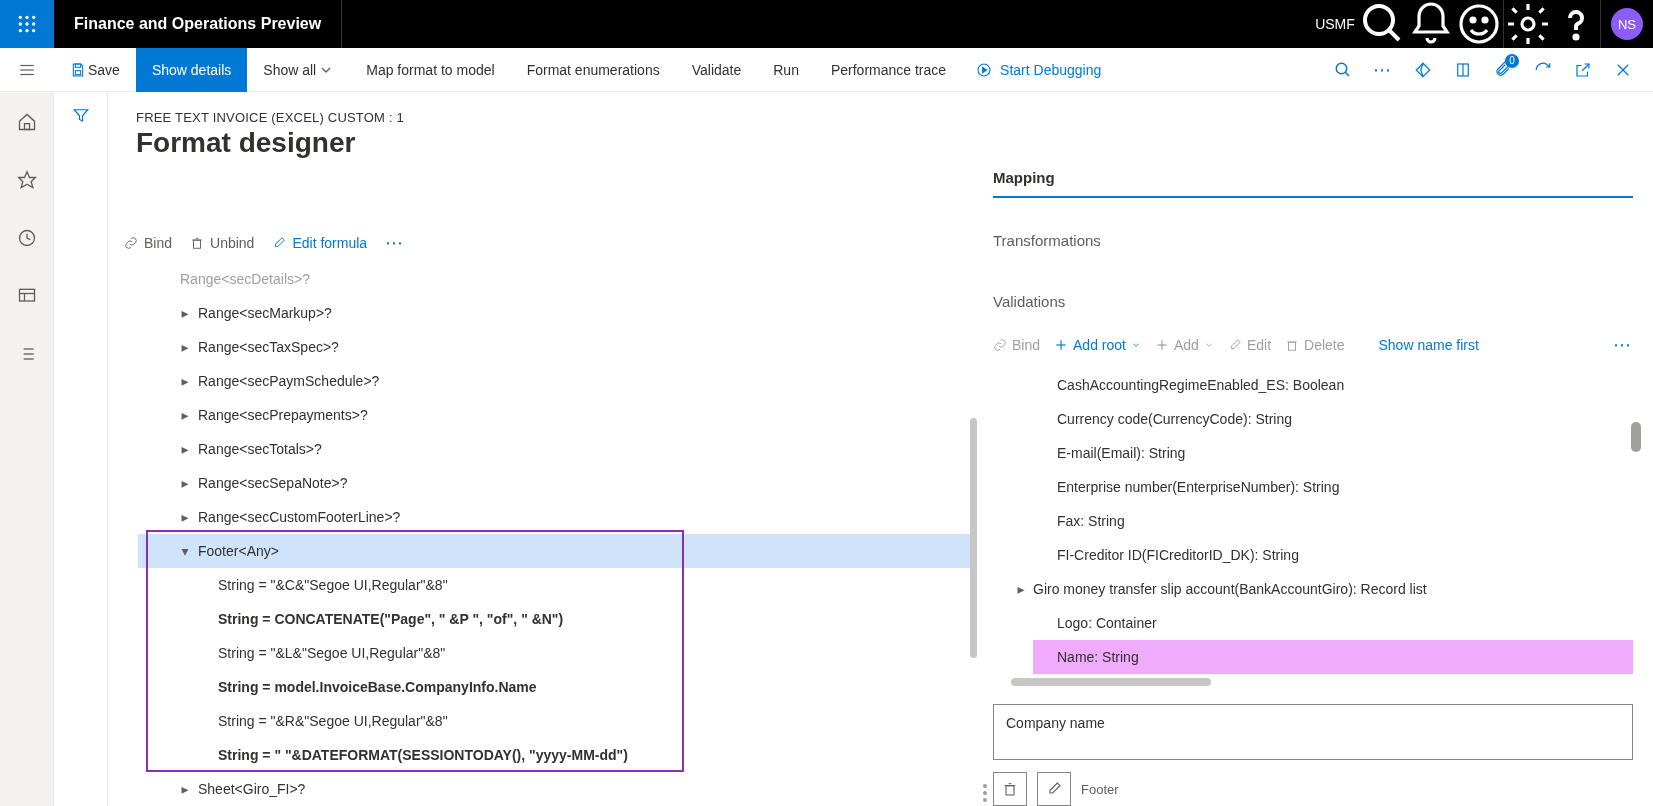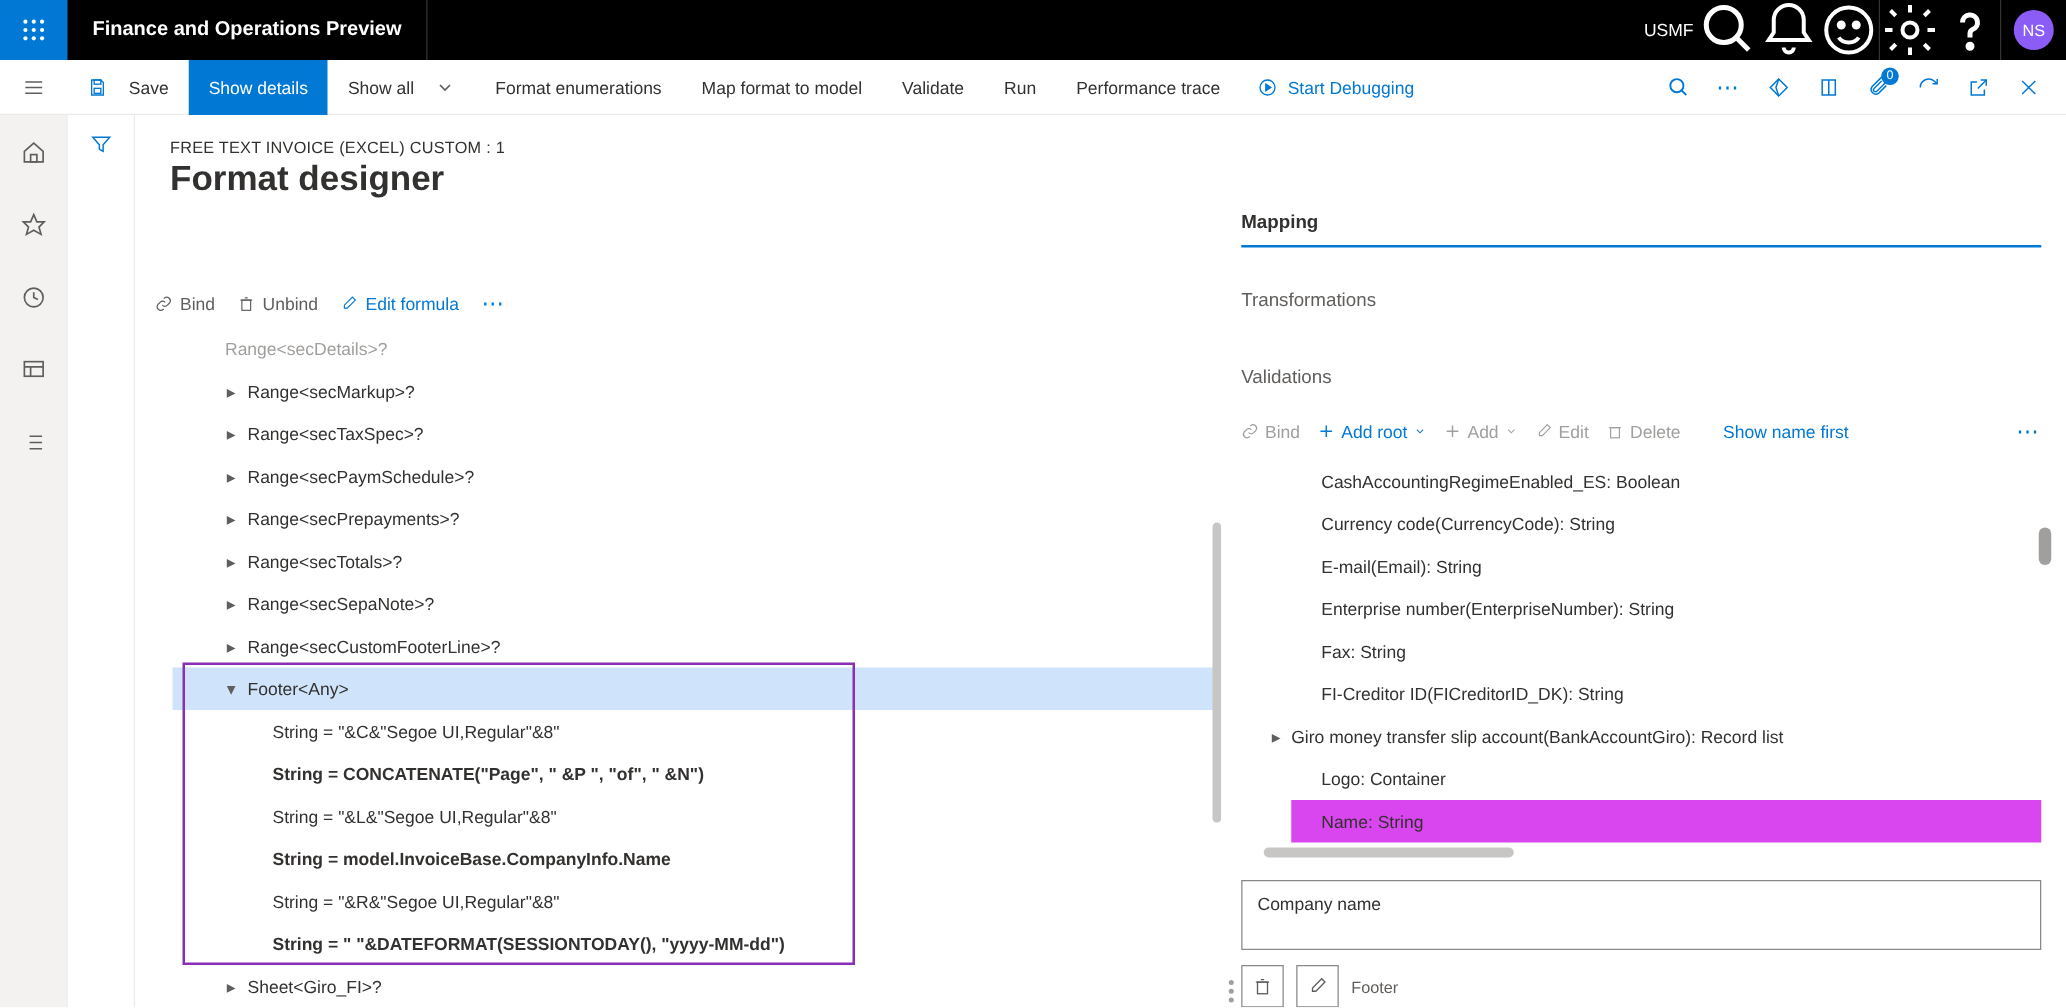--- a/index.html
+++ b/index.html
@@ -13,21 +13,21 @@
 .topbar-spacer { flex: 1; }
 .topbar-right { display: flex; align-items: center; height: 48px; }
 .topbar-item { width: 48px; height: 48px; display: flex; align-items: center; justify-content: center; color: #fff; cursor: pointer; }
 .topbar-text { padding: 0 14px; font-size: 14px; }
 .avatar { width: 32px; height: 32px; border-radius: 50%; background: #8b5cf6; display: flex; align-items: center; justify-content: center; font-size: 13px; margin: 0 10px; }
 .topbar-sep { width: 1px; height: 48px; background: #333; }
 
 
 .cmdbar { height: 44px; background: #fff; border-bottom: 1px solid #edebe9; display: flex; align-items: center; }
 .hamburger-col { width: 54px; height: 44px; display: flex; align-items: center; justify-content: center; border-bottom: none;}
-.cmd-btn { height: 44px; padding: 0 16px; display: flex; align-items: center; gap: 17px; cursor: pointer; font-size: 14px; color: #323130; }
+.cmd-btn { height: 44px; padding: 0 16px; display: flex; align-items: center; gap: 2px; cursor: pointer; font-size: 14px; color: #323130; }
 .cmd-btn.active { background: #0078d4; color: #fff; }
 .cmd-btn svg { width: 16px; height: 16px; }
 .cmd-right { margin-left: auto; display: flex; align-items: center; gap: 4px; padding-right: 12px; }
 .cmd-icon-btn { width: 36px; height: 44px; display: flex; align-items: center; justify-content: center; cursor: pointer; color: #0078d4; position: relative; }
 .cmd-icon-btn svg { width: 18px; height: 18px; }
 .badge { position: absolute; top: 6px; right: 2px; background: #0078d4; color: #fff; border-radius: 8px; font-size: 10px; min-width: 14px; height: 14px; display: flex; align-items: center; justify-content: center; padding: 0 3px;}
 .debug-link { color: #0078d4; display: flex; align-items: center; gap: 8px; padding: 0 14px; cursor: pointer; height: 44px;}
 
 
 .layout { display: flex; height: calc(806px - 48px - 44px); }
@@ -74,21 +74,21 @@
 .tab { padding: 8px 0 10px; font-size: 15px; color: #605e5c; cursor: pointer; }
 .tab.active { color: #323130; font-weight: 600; border-bottom: 2px solid #0078d4; }
 
 .map-toolbar { display: flex; align-items: center; gap: 14px; padding: 14px 0 6px; }
 .map-toolbar .mt-item { display: flex; align-items: center; gap: 5px; font-size: 14px; color: #a19f9d; cursor: default;}
 .map-toolbar .mt-item.enabled { color: #0078d4; cursor: pointer;}
 .map-toolbar .dots { margin-left: auto; }
 
 .map-list { padding: 6px 0 0 40px; position: relative; }
 .map-row { height: 34px; display: flex; align-items: center; font-size: 14px; }
-.map-row.sel { background: #d946ef; }
+.map-row.sel { background: #f0abfc; }
 .map-row .caret-col { width: 24px; display:inline-flex; justify-content:center; color:#605e5c;}
 .map-hscroll { height: 8px; width: 200px; background: #c8c6c4; border-radius: 4px; margin-left: -22px; margin-top: 4px;}
 .map-vscroll { position: absolute; right: -8px; top: 60px; width: 10px; height: 30px; background: #a19f9d; border-radius: 5px;}
 
 .field-box { border: 1px solid #8a8886; margin-top: 18px; padding: 10px 12px 28px; font-size: 14px; color: #323130; }
 .below-row { display: flex; align-items: center; gap: 10px; margin-top: 12px; }
 .small-btn { width: 34px; height: 34px; border: 1px solid #8a8886; display: flex; align-items: center; justify-content: center; cursor: pointer; color: #605e5c; }
 .enabled-label { font-size: 13px; color: #605e5c; }
 
 svg { flex-shrink: 0; }
@@ -171,24 +171,24 @@
   <div class="cmd-btn active">
       <span>Show details</span>
     </div>
   <div class="cmd-btn">
     <span>Show all</span>
     <svg viewBox="0 0 24 24" width="12" height="12" fill="none" stroke="#605e5c" stroke-width="2">
         <polyline points="6 9 12 15 18 9"></polyline>
       </svg>
   </div>
   <div class="cmd-btn">
+      <span>Map format to model</span>
+    </div>
+  <div class="cmd-btn">
       <span>Format enumerations</span>
-    </div>
-  <div class="cmd-btn">
-      <span>Map format to model</span>
     </div>
   <div class="cmd-btn">
       <span>Validate</span>
     </div>
   <div class="cmd-btn">
       <span>Run</span>
     </div>
   <div class="cmd-btn">
       <span>Performance trace</span>
     </div>

